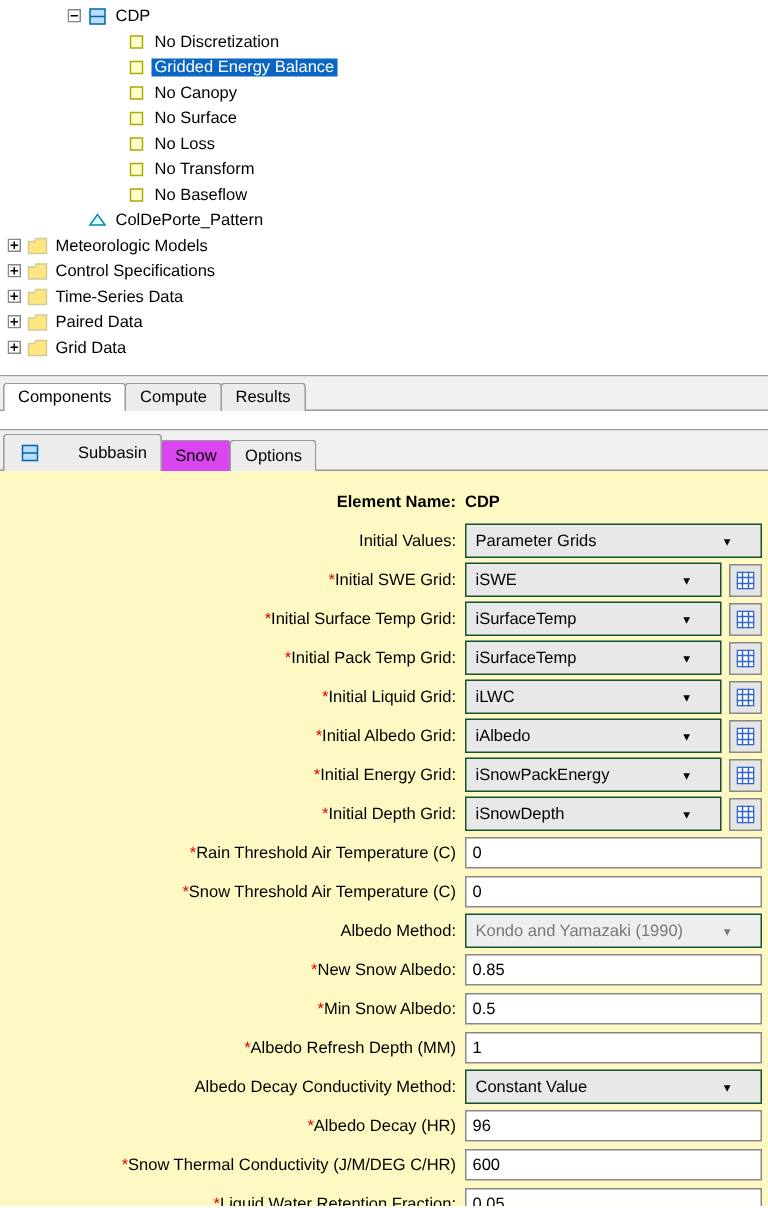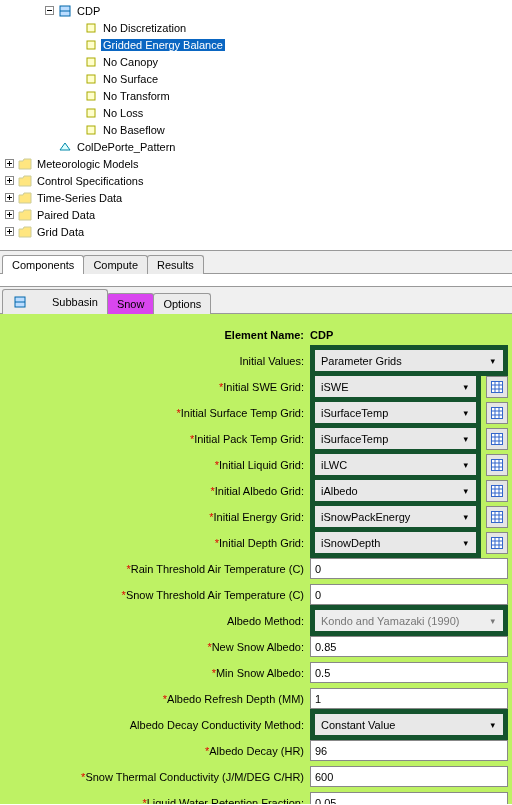--- a/index.html
+++ b/index.html
@@ -13,28 +13,28 @@
 .selected{background:#0a66c2;color:#fff}
 .indent1{padding-left:14px}.indent2{padding-left:40px}.indent3{padding-left:66px}
 .indentA{padding-left:0px}
 .tabs{display:flex;align-items:flex-end;background:#f0f0f0;height:22px;padding-left:2px;border-bottom:1px solid #999}
 .tab{padding:3px 9px;border:1px solid #999;border-bottom:none;background:#ececec;margin-right:-1px;border-radius:3px 3px 0 0;position:relative;top:1px}
 .tab.active{background:#fff;z-index:1}
 .subpanel{background:#fff;height:12px;border-bottom:1px solid #999}
 .subtabs{display:flex;align-items:flex-end;background:#f0f0f0;height:26px;padding-left:2px;border-bottom:1px solid #999}
 .subtab{padding:4px 9px;border:1px solid #999;border-bottom:none;background:#ececec;margin-right:-1px;border-radius:3px 3px 0 0;position:relative;top:1px;display:flex;align-items:center;gap:22px}
 .subtab.active{background:#d946ef;z-index:1}
-.form-container{background:#bef264;padding:10px 4px 0 4px;height:480px;overflow:hidden}
+.form-container{background:#fef9c3;padding:10px 4px 0 4px;height:480px;overflow:hidden}
 .form-row{display:flex;align-items:center;margin-bottom:5px;height:21px}
 .form-label{width:300px;text-align:right;padding-right:6px}
 .form-label .req{color:#d00}
 .form-label.bold{font-weight:700}
 .form-control{flex:1;display:flex;align-items:center;gap:5px}
 .form-value{font-weight:700}
-.dropdown{flex:1;height:21px;border:5px solid #14532d;background:#e8e8e8;display:flex;align-items:center;justify-content:space-between;padding:0 8px 0 6px;font-size:11px}
+.dropdown{flex:1;height:21px;border:1px solid #14532d;background:#e8e8e8;display:flex;align-items:center;justify-content:space-between;padding:0 20px 0 6px;font-size:11px}
 .dropdown.disabled{color:#777;background:#eee}
 .dropdown .arrow{font-size:9px}
 .textbox{flex:1;height:19px;border:1px solid #888;background:#fff;padding:0 4px;font-size:11px;display:flex;align-items:center}
 .grid-btn{width:20px;height:20px;border:1px solid #888;background:#e5e5e5;display:inline-flex;align-items:center;justify-content:center}
 </style>
 </head>
 <body>
 
 <div class="tree-panel">
   <div class="tree-row indent2">
@@ -88,30 +88,30 @@
       </span>
       <span class="tree-label">No Surface</span>
     </div>
   <div class="tree-row indent3">
       <span class="tree-noicon"></span>
       <span class="tree-icon">
         <svg width="14" height="14">
           <rect x="3" y="3" width="8" height="8" fill="#ffc" stroke="#aa0"></rect>
         </svg>
       </span>
+      <span class="tree-label">No Loss</span>
+    </div>
+  <div class="tree-row indent3">
+      <span class="tree-noicon"></span>
+      <span class="tree-icon">
+        <svg width="14" height="14">
+          <rect x="3" y="3" width="8" height="8" fill="#ffc" stroke="#aa0"></rect>
+        </svg>
+      </span>
       <span class="tree-label">No Transform</span>
-    </div>
-  <div class="tree-row indent3">
-      <span class="tree-noicon"></span>
-      <span class="tree-icon">
-        <svg width="14" height="14">
-          <rect x="3" y="3" width="8" height="8" fill="#ffc" stroke="#aa0"></rect>
-        </svg>
-      </span>
-      <span class="tree-label">No Loss</span>
     </div>
   <div class="tree-row indent3">
       <span class="tree-noicon"></span>
       <span class="tree-icon">
         <svg width="14" height="14">
           <rect x="3" y="3" width="8" height="8" fill="#ffc" stroke="#aa0"></rect>
         </svg>
       </span>
       <span class="tree-label">No Baseflow</span>
     </div>

